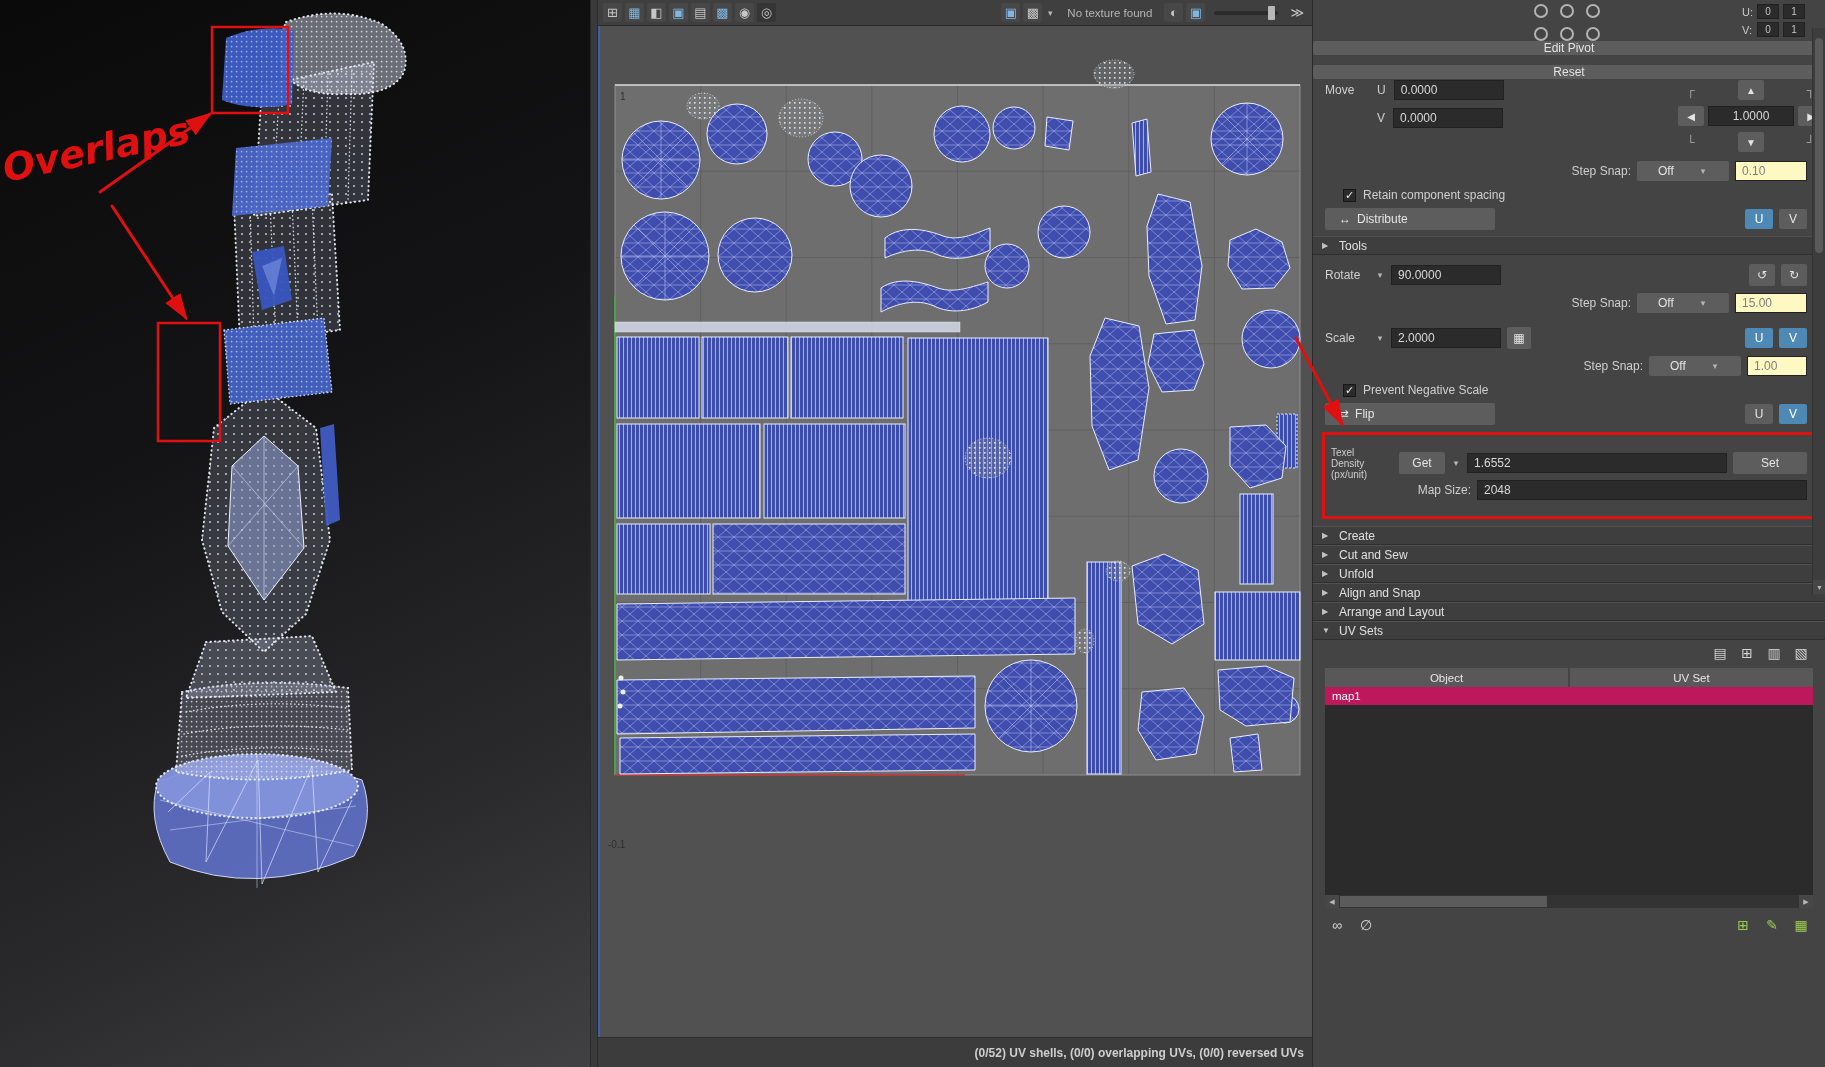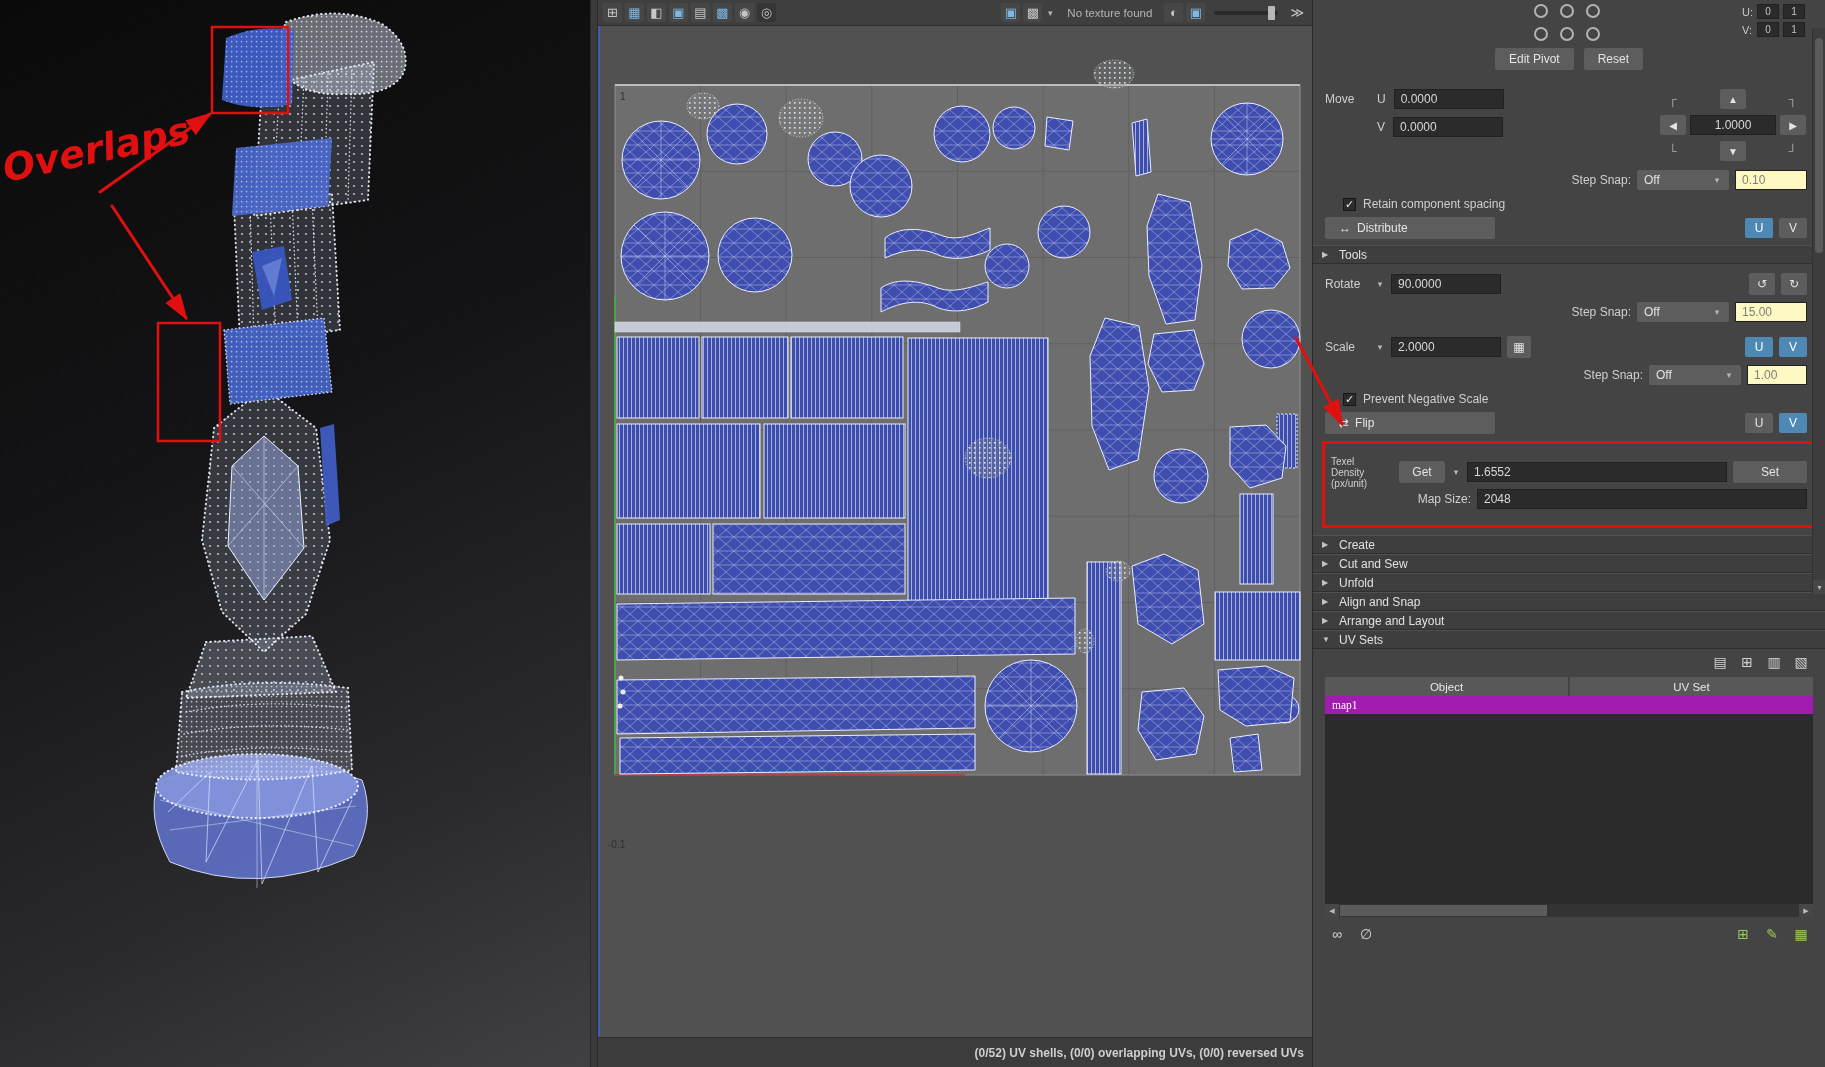--- a/index.html
+++ b/index.html
@@ -39,61 +39,61 @@
     display:flex; align-items:center; justify-content:flex-end; padding:0 8px;
     color:#cfcfcf; font-size:12px; font-weight:bold; }
   
   #toolkit { position:absolute; left:1312px; top:0; width:513px; height:1067px;
     background:#444444; border-left:1px solid #2a2a2a; }
   .pivot-area { height:46px; display:flex; align-items:center; justify-content:center; gap:10px; position:relative; padding-top:2px; }
   .pgrid { display:grid; grid-template-columns:repeat(3,18px); grid-auto-rows:18px; gap:5px 8px; }
   .pc { width:14px; height:14px; border:2px solid #b3b3b3; border-radius:50%; }
   .minmax { position:absolute; right:20px; top:4px; display:grid; grid-template-columns:auto auto auto; gap:3px 4px; align-items:center; font-size:11px; color:#c9c9c9; }
   .mini { width:22px; height:15px; background:#2b2b2b; border:1px solid #212121; color:#c0c0c0; font-size:10px; text-align:center; }
-  .pivot-btns { height:24px; margin:2px 0 0; display:flex; justify-content:center; gap:10px; }
+  .pivot-btns { height:24px; margin:2px 0 0; display:flex; justify-content:center; gap:10px;flex-direction:column; }
   .tk-btn { background:#5d5d5d; border:none; border-radius:2px; color:#e4e4e4; height:22px;
     font-size:12px; font-family:inherit; display:inline-flex; align-items:center; justify-content:center; padding:0 14px; gap:6px; }
   .tk-row { display:flex; align-items:center; gap:6px; padding:0 18px 0 12px; }
   .tk-label { color:#cfcfcf; font-size:12px; }
   .tk-field { background:#2b2b2b; border:1px solid #212121; color:#d8d8d8; height:20px;
     font-size:12px; font-family:inherit; padding:0 6px; width:110px; }
   .tk-field.dim { color:#7d7d7d; background:#fef9c3; }
   .uvbtn { width:28px; height:20px; padding:0; }
   .uvbtn.active { background:#4e88b5; color:#ffffff; }
-  .move-wrap { display:flex; margin-top:15px; padding:0 18px 0 12px; }
+  .move-wrap { display:flex; margin-top:6px; padding:0 0 0 12px; }
   .move-left { flex:1; display:flex; flex-direction:column; gap:4px; }
   .mrow { display:flex; align-items:center; gap:8px; height:24px; }
   .nudge { width:148px; display:grid; grid-template-columns:28px 1fr 28px; grid-auto-rows:24px; gap:2px; align-items:center; justify-items:center; }
   .corner { color:#9a9a9a; font-family:"DejaVu Sans Mono","Liberation Mono",monospace; font-size:13px; }
   .nbtn { width:26px; height:20px; padding:0; font-size:10px; }
   .nfield { width:86px; text-align:center; }
   .snap-row { display:flex; align-items:center; gap:6px; padding:0 18px; justify-content:flex-end; height:22px; margin-top:6px; }
   .dd { background:#5d5d5d; border:none; border-radius:2px; color:#e2e2e2; height:20px; width:92px;
-    display:inline-flex; align-items:center; justify-content:space-between; padding:0 7px; font-size:12px; font-family:inherit; }
+    display:inline-flex; align-items:center; justify-content:space-between; padding:0 21px; font-size:12px; font-family:inherit; }
   .cb-row { display:flex; align-items:center; gap:7px; height:18px; margin-top:4px; padding:0 12px 0 30px; }
   .cb { width:13px; height:13px; background:#2b2b2b; border:1px solid #171717; color:#efefef;
     font-size:11px; line-height:11px; text-align:center; }
   .tk-section { height:19px; background:#3e3e3e; border-top:1px solid #515151; border-bottom:1px solid #2e2e2e;
     display:flex; align-items:center; gap:7px; padding:0 9px; font-size:12px; color:#e0e0e0; }
   .tri { color:#c3c3c3; font-size:8px; width:10px; }
   .texel-wrap { margin:10px 12px 10px 12px; padding:15px 6px; box-shadow:0 0 0 3px #e01010; background:#444444; position:relative; }
   .texel-r1 { display:flex; align-items:center; gap:6px; height:26px; }
   .texel-lbl { width:62px; font-size:10px; line-height:11px; color:#cfcfcf; }
   .texel-r2 { display:flex; align-items:center; gap:6px; height:22px; margin-top:3px; }
   .uvsets-icons { display:flex; justify-content:flex-end; gap:7px; padding:4px 14px; height:26px; align-items:center; }
   .fico { width:20px; height:20px; display:flex; align-items:center; justify-content:center; color:#d2d2d2; font-size:14px; }
   .uvtable { margin:2px 12px 0; }
   .uvt-head { display:flex; gap:2px; }
   .uvt-head > div { flex:1; background:#585858; height:19px; display:flex; align-items:center; justify-content:center;
     color:#e6e6e6; font-size:11.5px; }
   .uvt-body { display:flex; gap:2px; background:#1f1f1f; height:208px; }
   .uvt-col { flex:1; background:#2b2b2b; overflow:hidden; }
   .uvt-row { height:18px; line-height:18px; padding:0 7px; font-size:11.5px; color:#cfcfcf; white-space:nowrap; overflow:hidden; }
   .uvt-row.sel { background:#5285a6; color:#ffffff; }
-  .mapcell { height:18px; line-height:18px; padding:0 7px; font-size:11.5px; background:#a21caf; color:#ffffff;font-family:Liberation Serif, serif; }
+  .mapcell { height:18px; line-height:18px; padding:0 7px; font-size:11.5px; background:#be185d; color:#ffffff; }
   .hscroll { margin:0 12px; height:13px; background:#333333; display:flex; align-items:stretch; }
   .hs-btn { width:14px; background:#474747; color:#b9b9b9; font-size:7px; display:flex; align-items:center; justify-content:center; }
   .hs-track { flex:1; position:relative; }
   .hs-thumb { position:absolute; left:1px; top:1px; bottom:1px; width:45%; background:#5b5b5b; }
   .uvsets-bottom { display:flex; align-items:center; gap:9px; padding:7px 14px; }
   .fico.green { color:#9ccb54; }
   .tk-scroll { position:absolute; right:0; top:28px; width:13px; height:566px; background:#3d3d3d; border-left:1px solid #323232; }
   .tk-thumb { position:absolute; left:2px; top:10px; width:8px; height:215px; background:#5a5a5a; border-radius:4px; }
   .tk-sdown { position:absolute; left:0; bottom:0; width:13px; height:14px; display:flex; align-items:center; justify-content:center;
     color:#b5b5b5; font-size:7px; background:#464646; }

